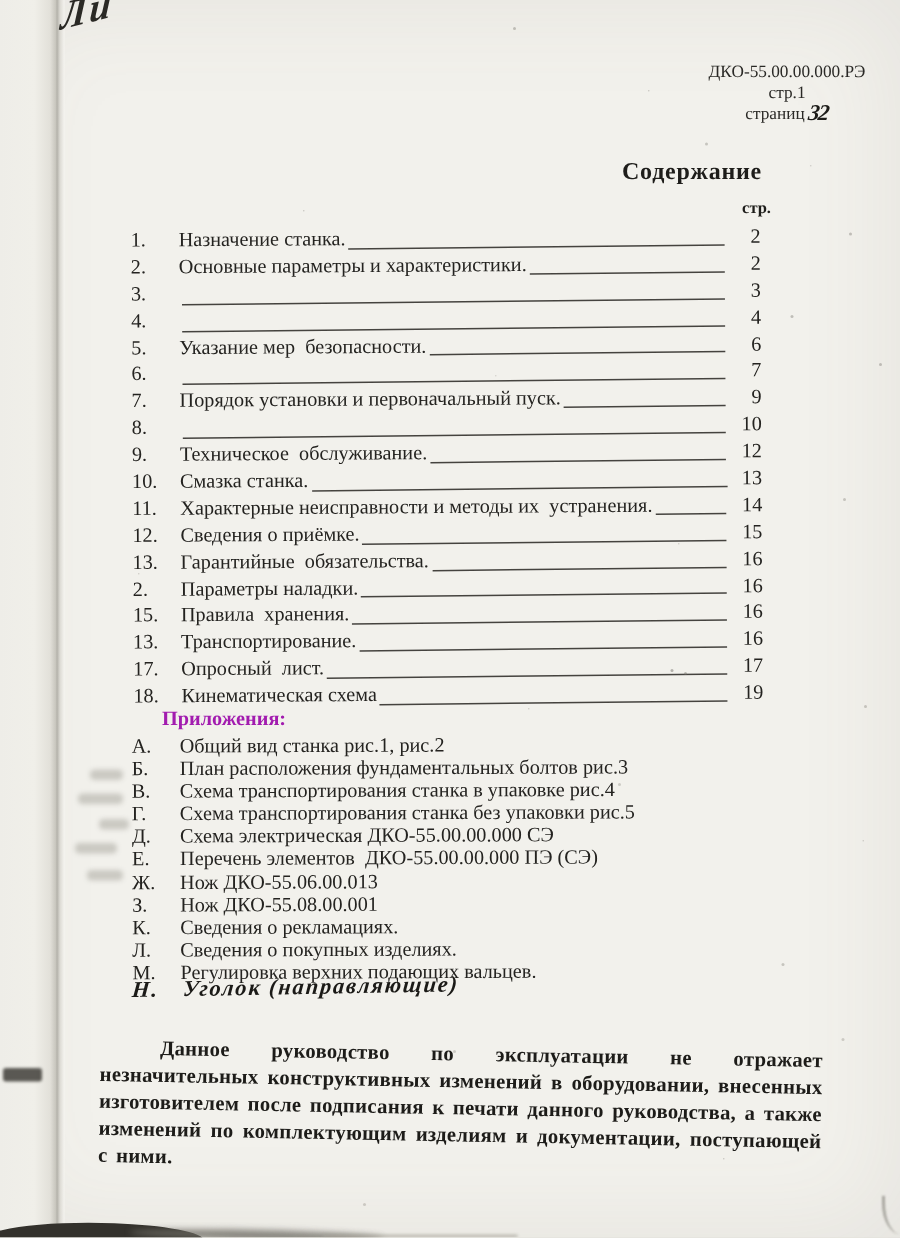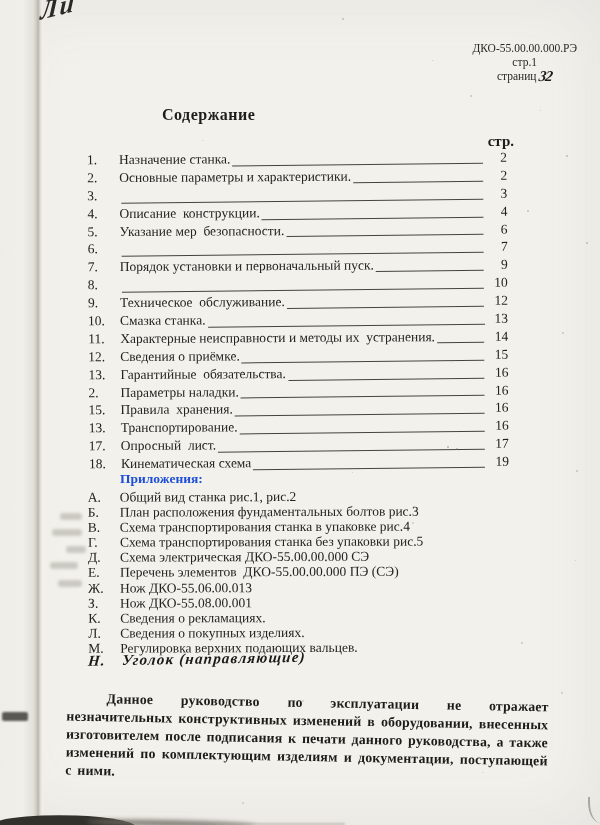--- a/index.html
+++ b/index.html
@@ -44,44 +44,44 @@
     position:absolute;top:42px;right:23px;
     text-align:center;font-size:11.5px;line-height:13.5px;color:#2a2926;
   }
   .hw-pages{
     display:inline-block;font-weight:700;font-style:italic;
     font-size:15px;letter-spacing:-1px;margin-left:3px;
     transform:skewX(-8deg) translateY(1px);color:#1c1b18;
   }
   .doc-title{
     position:absolute;left:88px;top:106px;width:420px;margin:0;
-    text-align:left;padding-left:74px;box-sizing:border-box;
+    text-align:right;padding-left:74px;box-sizing:border-box;
     font-size:16px;font-weight:700;letter-spacing:.5px;color:#1e1d1a;
   }
   .col-header{
     position:absolute;left:430px;top:133px;width:84px;
-    text-align:right;font-size:15px;font-weight:700;color:#1e1d1a;
+    text-align:right;font-size:11px;font-weight:700;color:#1e1d1a;
   }
   .toc{
     position:absolute;left:88px;top:151px;width:420px;
     transform:rotate(-0.35deg);
     font-size:13.5px;color:#242320;
   }
   .toc-row{display:flex;align-items:baseline;height:17.9px;}
   .toc-num{flex:0 0 32px;white-space:pre;}
   .toc-title{flex:0 0 auto;white-space:pre;}
   .leader{
     flex:1 1 auto;min-width:8px;height:1px;align-self:flex-end;
     border-bottom:1.2px solid #45433f;margin:0 2px 4px 2px;
     transform:rotate(-0.25deg);transform-origin:right bottom;
   }
   .toc-page{flex:0 0 22px;text-align:right;white-space:pre;}
   .appendix-header{
-    position:absolute;left:120px;top:471px;
-    font-size:13.5px;font-weight:700;color:#1d4ed8;
+    position:absolute;left:108px;top:471px;
+    font-size:13.5px;font-weight:700;color:#a21caf;
   }
   .appendix{
     position:absolute;left:88px;top:489px;width:440px;
     transform:rotate(-0.2deg);
     font-size:13.5px;color:#242320;
   }
   .app-row{display:flex;align-items:baseline;height:15.1px;}
   .app-letter{flex:0 0 32px;white-space:pre;}
   .app-title{flex:1 1 auto;white-space:pre;}
   .hw-row{
@@ -158,21 +158,20 @@
   </div>
 
   <div class="toc-row">
     <span class="toc-num">3.</span>
     <span class="leader"></span>
     <span class="toc-page">3</span>
   </div>
 
   <div class="toc-row">
     <span class="toc-num">4.</span>
-    <span class="toc-title">Описание  конструкции.</span>
     <span class="leader"></span>
     <span class="toc-page">4</span>
   </div>
 
   <div class="toc-row">
     <span class="toc-num">5.</span>
     <span class="toc-title">Указание мер  безопасности.</span>
     <span class="leader"></span>
     <span class="toc-page">6</span>
   </div>

